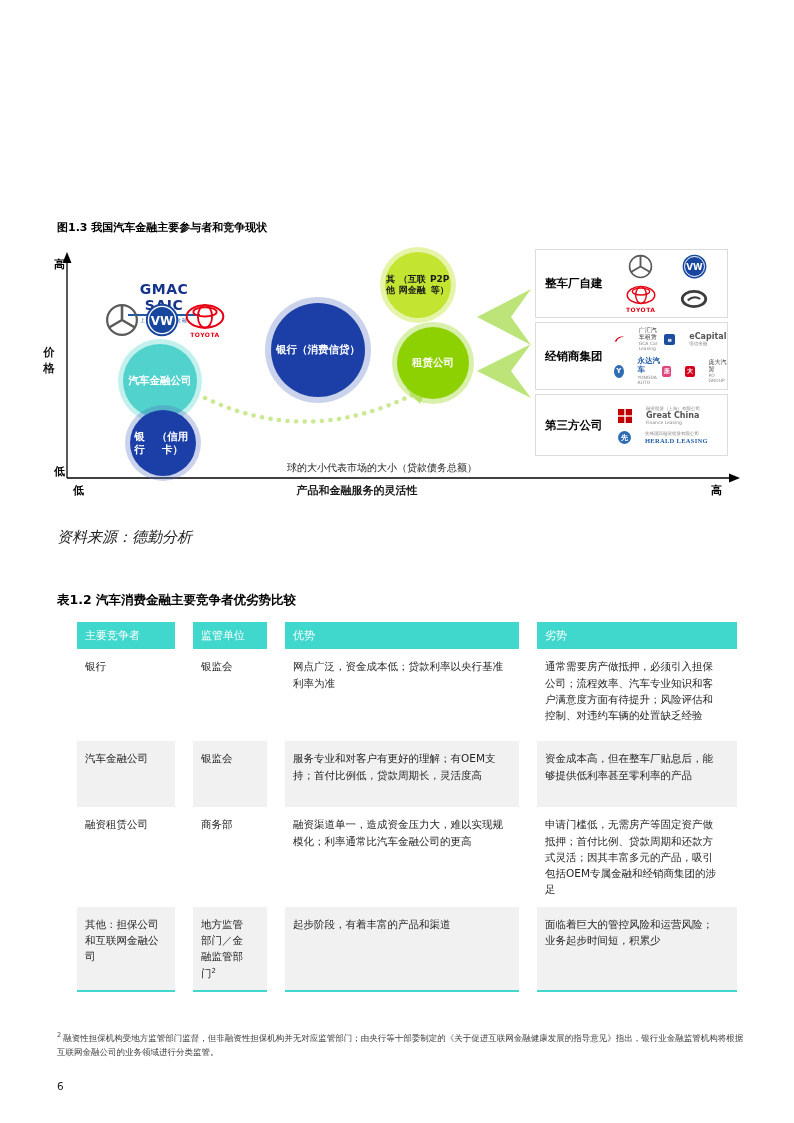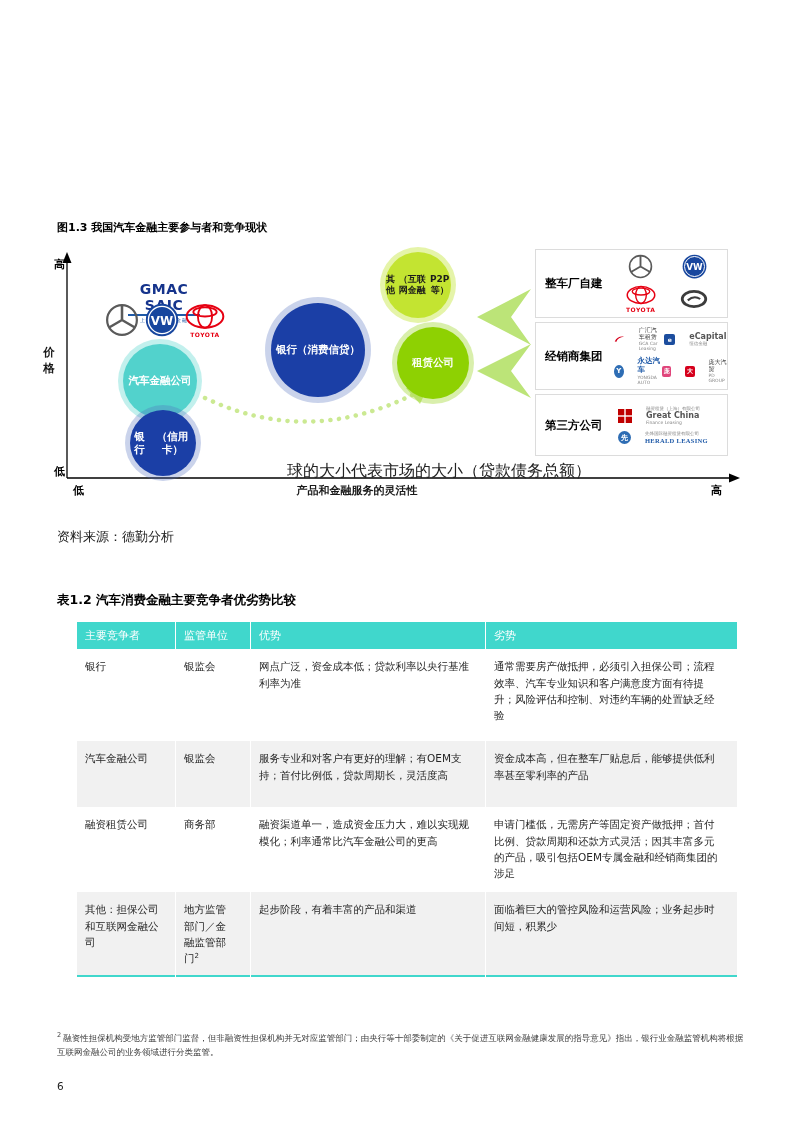--- a/index.html
+++ b/index.html
@@ -9,21 +9,21 @@
     background:#ffffff; overflow:hidden;
     font-family:"DejaVu Sans", sans-serif; color:#1a1a1a;
   }
   .abs { position:absolute; }
 
   
   .fig-title { left:57px; top:220px; font-size:11px; font-weight:bold; color:#000000; }
   .axis-label { font-weight:bold; font-size:11px; color:#000; }
   .y-label-vert { left:42px; top:345px; width:14px; font-weight:bold; font-size:11.5px; line-height:1.35; text-align:center; }
   .x-center-label { left:257px; top:483px; width:200px; text-align:center; font-weight:bold; font-size:11px; }
-  .bubble-note { left:287px; top:461px; font-size:16px; color:#222; }
+  .bubble-note { left:287px; top:461px; font-size:10px; color:#222; }
 
   .bubble { border-radius:50%; display:flex; flex-direction:row; align-items:center; justify-content:center;
             text-align:center; font-weight:bold; color:#fff; line-height:1.25; }
   .b-teal   { left:123px; top:344px; width:74px; height:74px; background:#52d2cc; box-shadow:0 0 0 5px rgba(120,221,214,.45); font-size:10.5px; z-index:2;}
   .b-card   { left:130px; top:410px; width:66px; height:66px; background:#1b3fa6; box-shadow:0 0 0 5px rgba(80,110,190,.30); font-size:10.5px; z-index:3;}
   .b-cons   { left:271px; top:303px; width:94px; height:94px; background:#1b3fa6; box-shadow:0 0 0 6px rgba(80,110,190,.30); font-size:10.5px; z-index:2;}
   .b-lease  { left:397px; top:327px; width:72px; height:72px; background:#8ed102; box-shadow:0 0 0 5px rgba(170,220,70,.45); font-size:10.5px; z-index:3;}
   .b-other  { left:385px; top:252px; width:66px; height:66px; background:#c3e431; box-shadow:0 0 0 5px rgba(220,240,140,.75);
               font-size:9px; color:#1c1c1c; font-weight:600; z-index:2;}
 
@@ -53,26 +53,26 @@
   .ml-cn.blue { color:#1f5aa8; font-weight:bold; font-size:7.5px; }
   .ml-en { font-size:4.5px; color:#888; }
   .ml-en.bold-blue { color:#1f5aa8; font-weight:bold; font-size:6.5px; letter-spacing:.3px;font-family:Liberation Serif, serif;}
   .ml-big { font-size:8px; color:#555; font-weight:bold; }
   .sq { width:11px; height:11px; border-radius:2px; display:flex; align-items:center; justify-content:center; color:#fff; font-size:6px; font-weight:bold;}
   .sq.blue { background:#1c4d9e; }
   .sq.red { background:#d6001c; }
   .sq.pink { background:#e0457b; }
   .circ { width:13px; height:13px; border-radius:50%; background:#2e6db4; color:#fff; font-size:7px; display:flex; align-items:center; justify-content:center; font-weight:bold;}
 
-  .source-line { left:57px; top:528px; font-size:13px; color:#222; }
+  .source-line { left:57px; top:528px; font-size:15px; color:#222;font-style:italic; }
 
   
   .tbl-title { left:57px; top:592px; font-size:12.5px; font-weight:bold; color:#000; }
   .tbl { left:57px; top:622px; width:680px; }
-  .trow { display:grid; grid-template-columns:98px 74px 234px 1fr; column-gap:1px;padding-left:20px; }
+  .trow { display:grid; grid-template-columns:98px 74px 234px 1fr; column-gap:18px;padding-left:20px; }
   .trow > div { font-size:10.5px; line-height:1.55; color:#262626; padding:9px 14px 9px 8px; }
   .thead > div { background:#40d7cc; color:#fff; font-size:11px; padding:6px 8px; line-height:1.4; }
   .row-white > div { background:#ffffff; }
   .row-gray  > div { background:#f1f1f1; }
   .row-last  > div { border-bottom:2px solid #40d7cc; }
   .rh-1 { min-height:92px; } .rh-2 { min-height:66px; } .rh-3 { min-height:85px; } .rh-4 { min-height:63px; }
   sup { font-size:7px; }
 
   
   .footnote { left:57px; top:1030px; width:692px; font-size:8.5px; color:#3d3d3d; line-height:1.7; }

